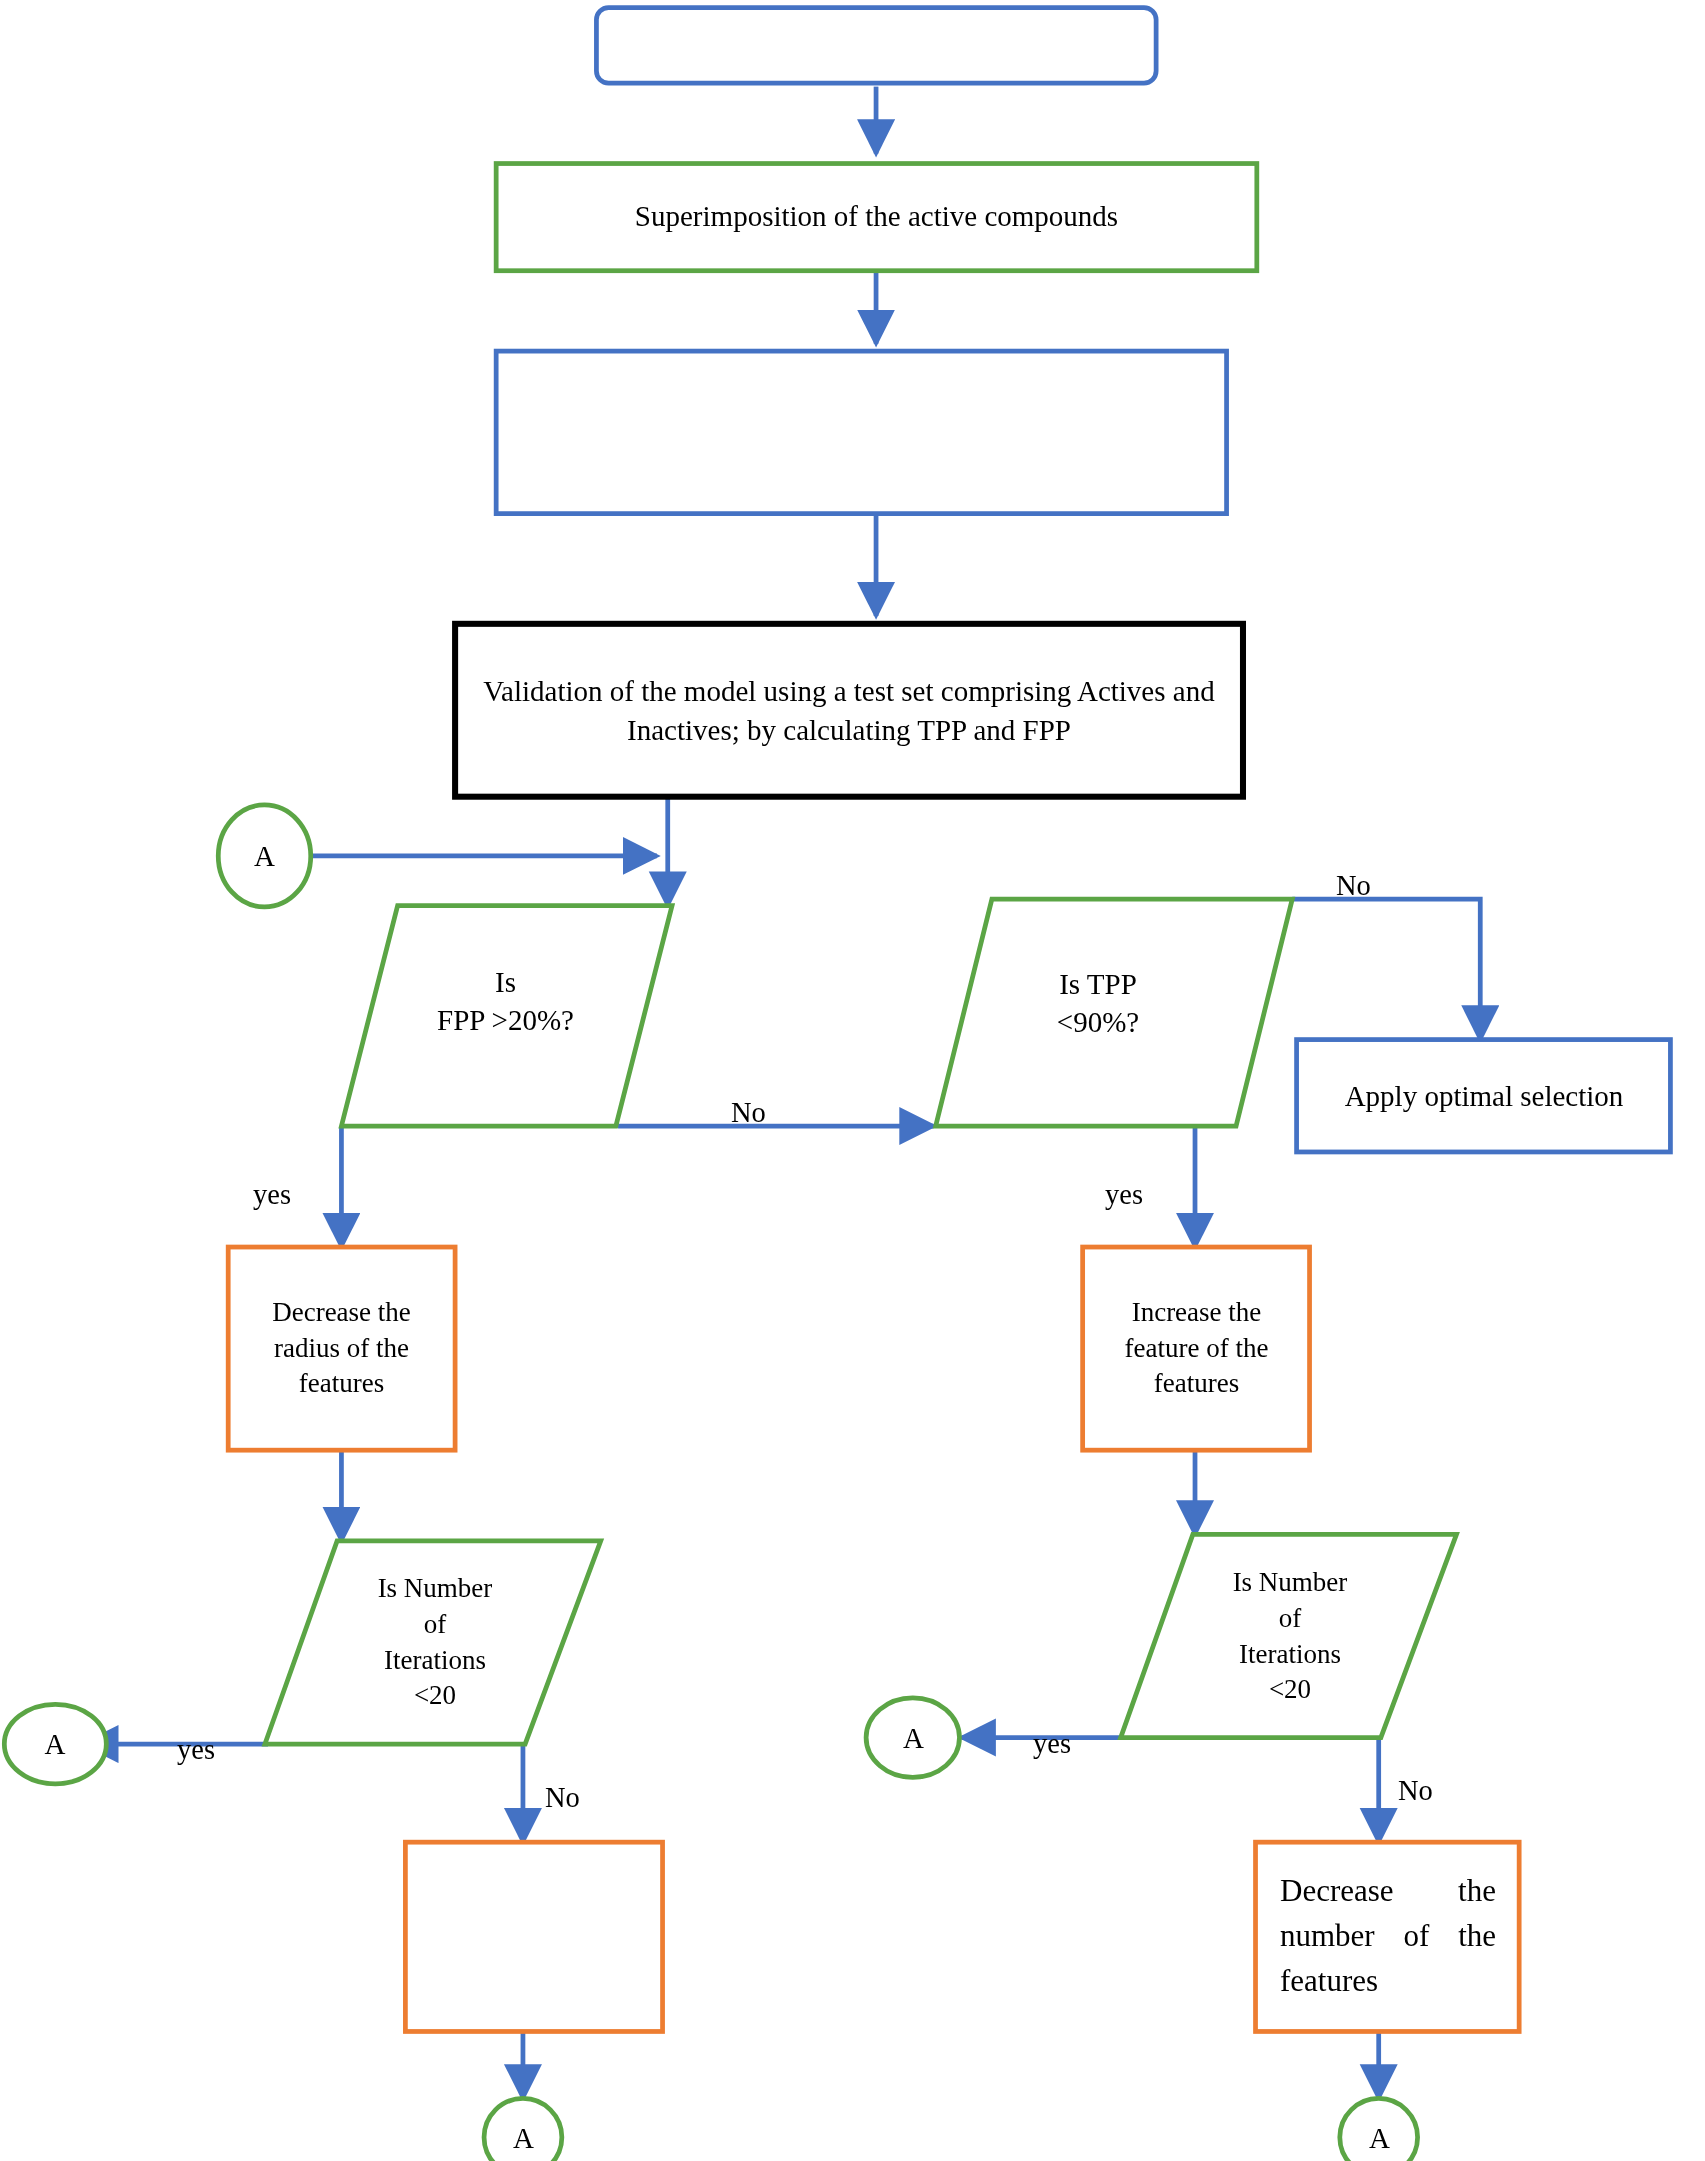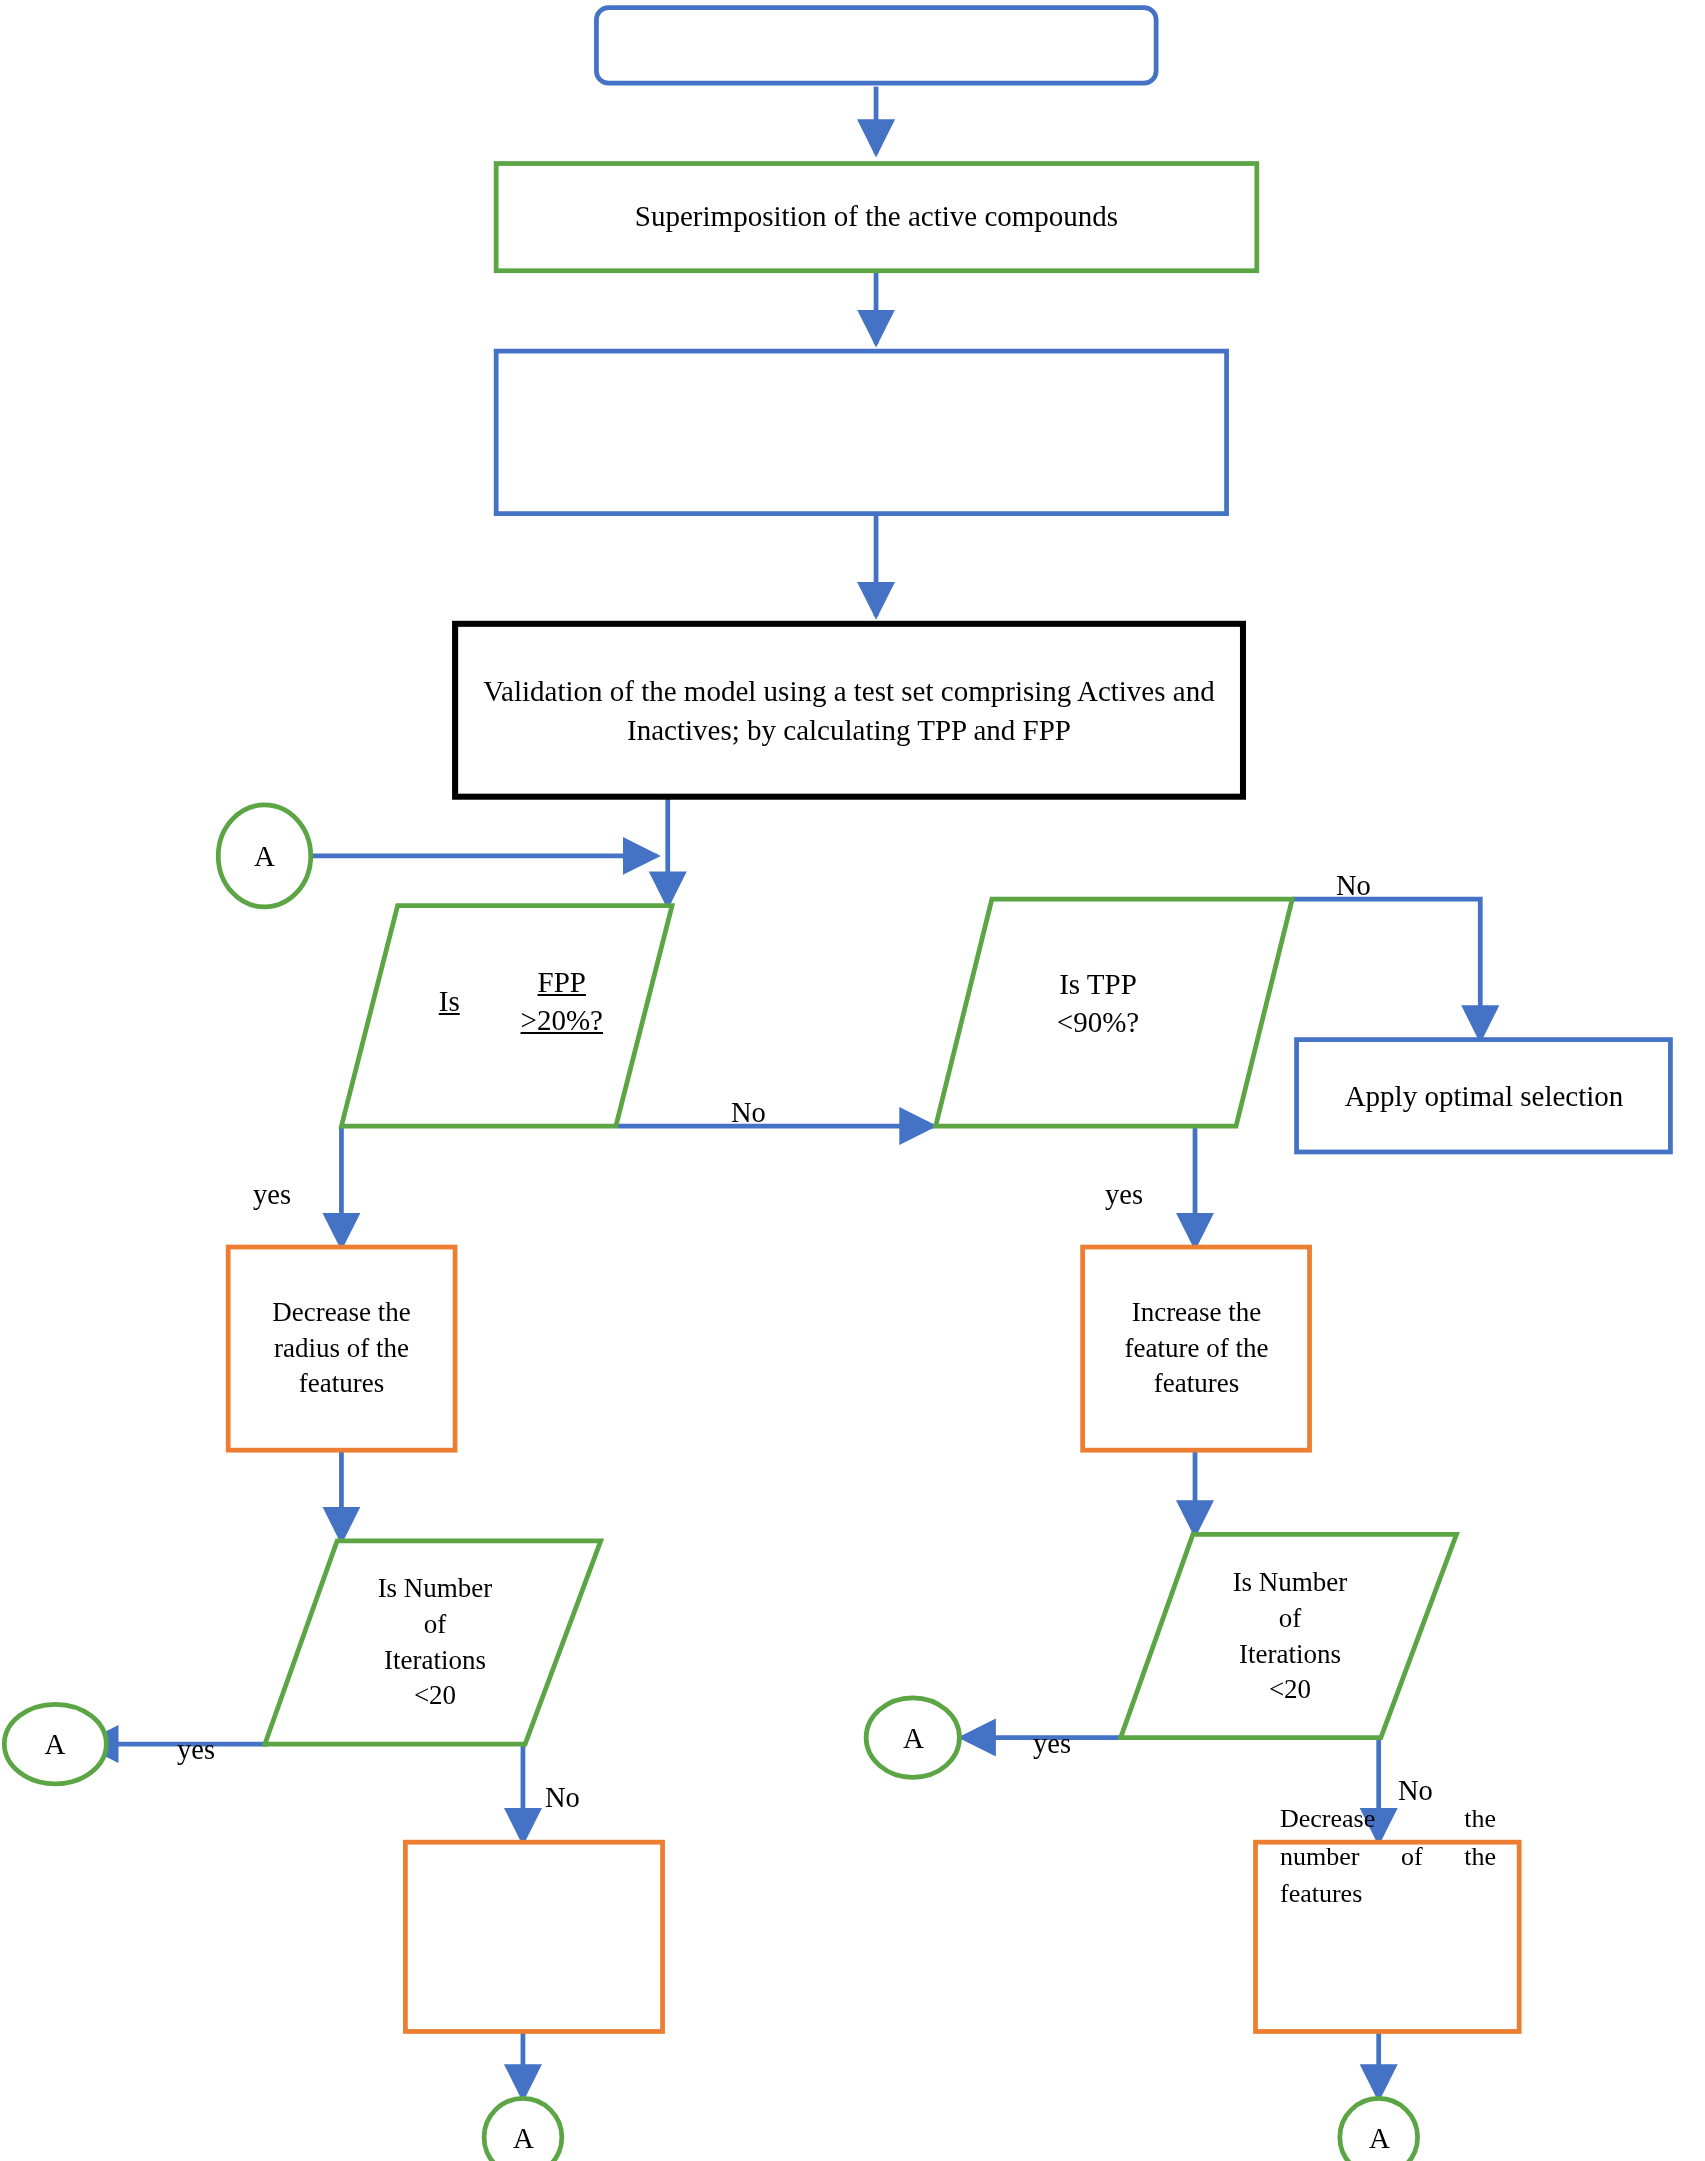--- a/index.html
+++ b/index.html
@@ -73,21 +73,21 @@
 
 
   <div class="nodetext" style="left:481px;top:624px;width:736px;height:173px;font-size:29px;">
     <span>Validation of the model using a test set comprising Actives and Inactives; by calculating TPP and FPP</span>
   </div>
 
   <div class="nodetext" style="left:218px;top:830px;width:93px;height:52px;font-size:29px;">
     <span>A</span>
   </div>
 
-  <div class="nodetext" style="left:393px;top:958px;width:225px;height:86px;font-size:29px;flex-direction:row;text-decoration:underline;">
+  <div class="nodetext" style="left:393px;top:958px;width:225px;height:86px;font-size:29px;flex-direction:column;">
     <span>Is</span>
     <span>FPP &gt;20%?</span>
   </div>
 
   <div class="nodetext" style="left:990px;top:960px;width:216px;height:86px;font-size:29px;flex-direction:column;justify-content:center;">
     <span>Is TPP</span>
     <span>&lt;90%?</span>
   </div>
 
   <div class="nodetext" style="left:1297px;top:1040px;width:374px;height:112px;font-size:29px;">
@@ -118,21 +118,21 @@
 
   <div class="nodetext" style="left:8.6px;top:1718px;width:93px;height:52px;font-size:29px;">
     <span>A</span>
   </div>
 
   <div class="nodetext" style="left:867px;top:1712px;width:93px;height:52px;font-size:29px;">
     <span>A</span>
   </div>
 
 
-  <div class="nodetext just" style="left:1280px;top:1762px;width:216px;height:189px;font-size:26px;">
+  <div class="nodetext just" style="left:1280px;top:1842px;width:216px;height:189px;font-size:31px;">
     <span>Decrease the number of the features</span>
   </div>
 
   <div class="nodetext" style="left:477px;top:2112px;width:93px;height:52px;font-size:29px;">
     <span>A</span>
   </div>
 
   <div class="nodetext" style="left:1333px;top:2112px;width:93px;height:52px;font-size:29px;">
     <span>A</span>
   </div>

